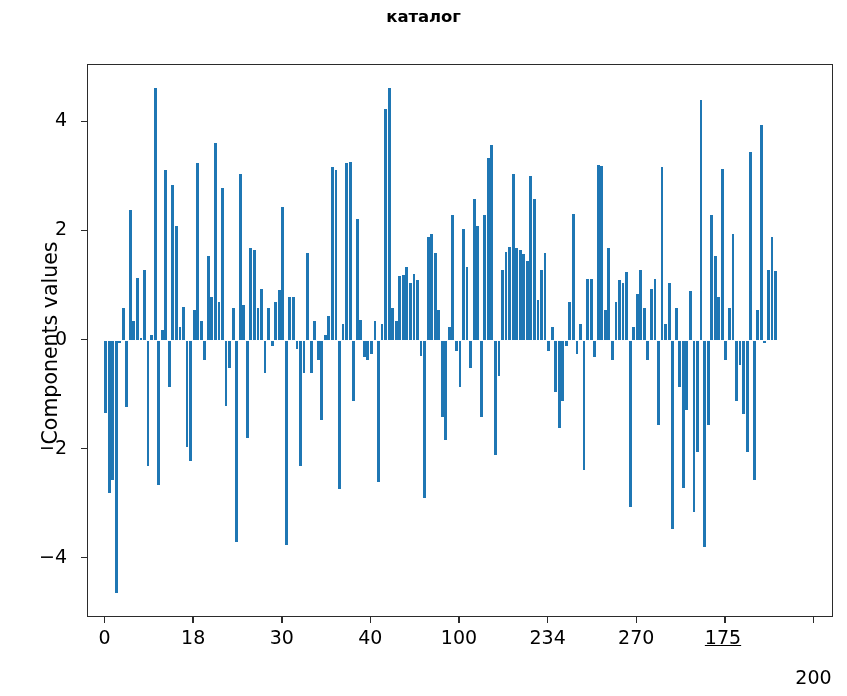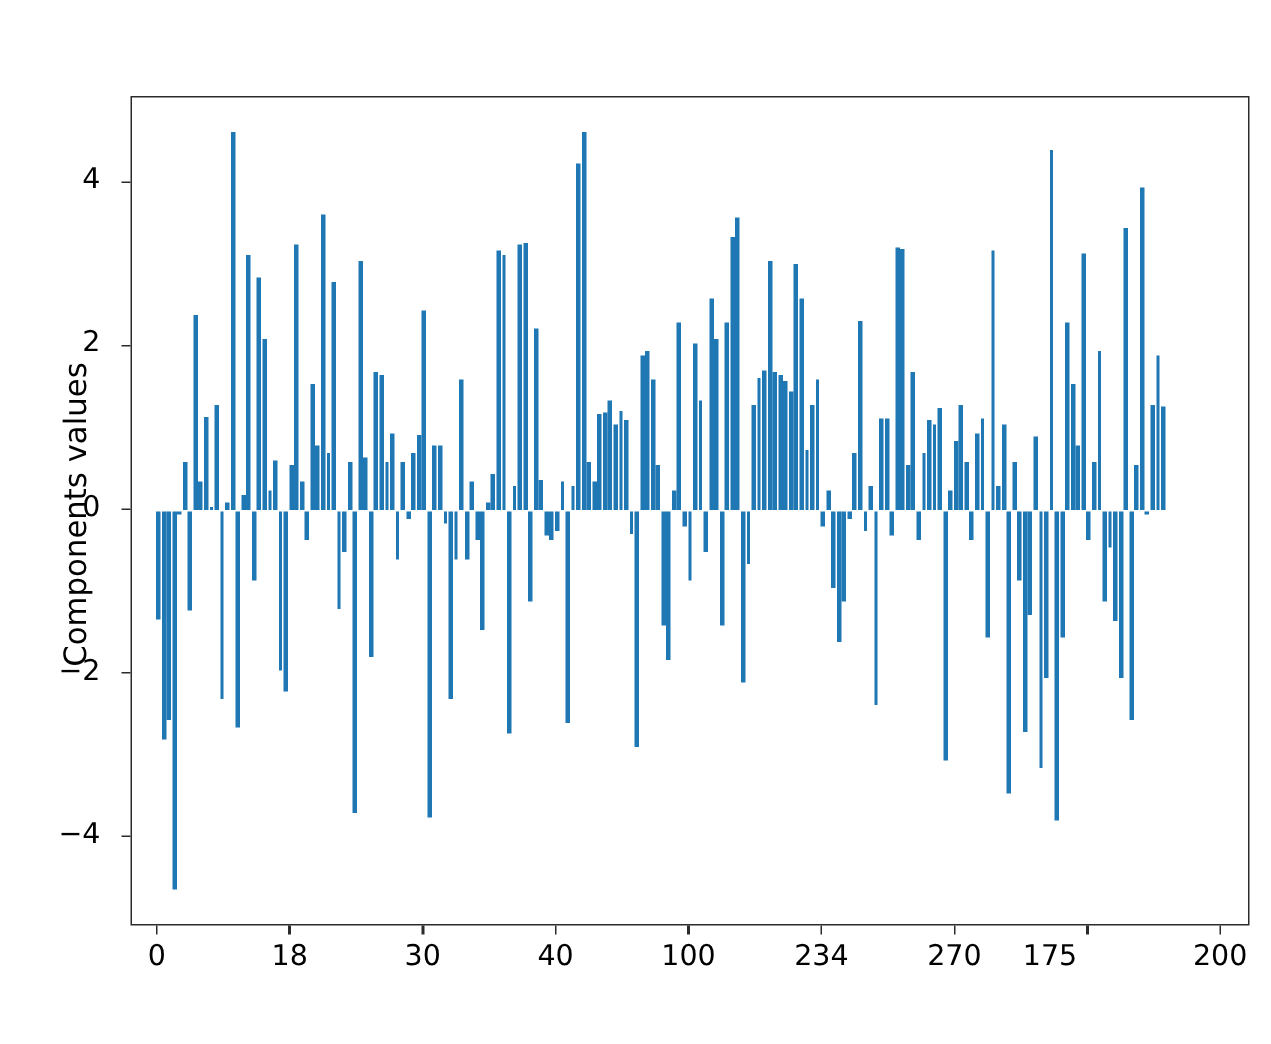--- a/index.html
+++ b/index.html
@@ -131,20 +131,21 @@
     transform-origin: center center;
     font-family: "DejaVu Sans", sans-serif;
   }
 </style>
 </head>
 <body>
 
 <div id="figure">
 
   <div id="title-block">
+    <div class="tline">каталог</div>
   </div>
 
   <div id="axes">
     <div id="plot-area">
         <div class="bar" style="left: 16.1277px; top: 275.5px; width: 2.83564px; height: 72.0119px; background: rgb(31, 119, 180);"></div>
         <div class="bar" style="left: 19.6722px; top: 275.5px; width: 2.83564px; height: 152.752px; background: rgb(31, 119, 180);"></div>
         <div class="bar" style="left: 23.2168px; top: 275.5px; width: 2.83564px; height: 139.114px; background: rgb(31, 119, 180);"></div>
         <div class="bar" style="left: 26.7613px; top: 275.5px; width: 2.83564px; height: 252.042px; background: rgb(31, 119, 180);"></div>
         <div class="bar" style="left: 30.3059px; top: 275.5px; width: 2.83564px; height: 2.72772px; background: rgb(31, 119, 180);"></div>
         <div class="bar" style="left: 33.8504px; top: 242.767px; width: 2.83564px; height: 32.7327px; background: rgb(31, 119, 180);"></div>
@@ -356,20 +357,20 @@
       <div class="xtick-label" style="left: 194.773px;">30</div>
       <div class="xtick-mark" style="left: 282.686px;"></div>
       <div class="xtick-label" style="left: 283.386px;">40</div>
       <div class="xtick-mark" style="left: 371.3px;"></div>
       <div class="xtick-label" style="left: 372px;">100</div>
       <div class="xtick-mark" style="left: 459.914px;"></div>
       <div class="xtick-label" style="left: 460.614px;">234</div>
       <div class="xtick-mark" style="left: 548.527px;"></div>
       <div class="xtick-label" style="left: 549.227px;">270</div>
       <div class="xtick-mark" style="left: 637.141px;"></div>
-      <div class="xtick-label" style="left: 613px;">175</div>
+      <div class="xtick-label" style="left: 636px; text-decoration: underline;">175</div>
       <div class="xtick-mark" style="left: 725.755px;"></div>
-      <div class="xtick-label" style="left: 726.455px;">200</div>
+      <div class="xtick-label" style="left: 726.455px; margin-top: 40px;">200</div>
     </div>
 
   <div id="ylabel">Components values</div>
 
 </div>
 
 </body></html>

